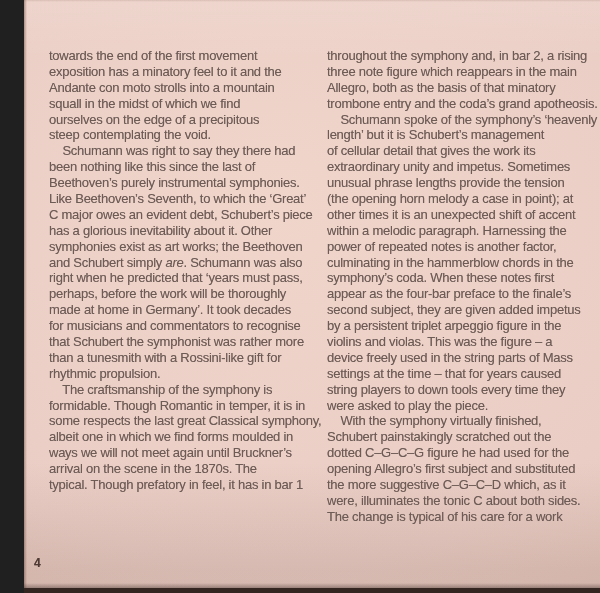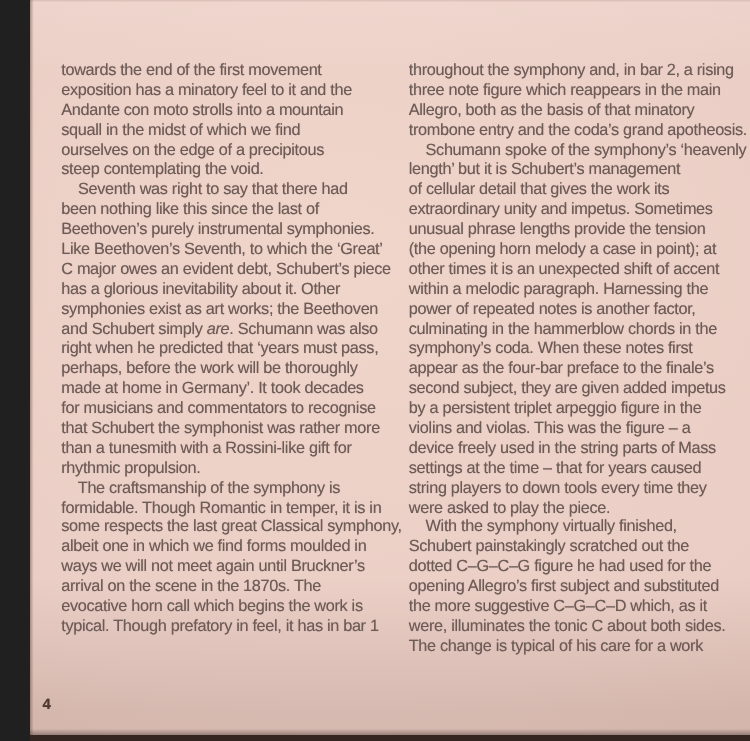--- a/index.html
+++ b/index.html
@@ -74,42 +74,41 @@
 
 <div class="page">
 
   <div class="column col-left">
       <div class="line">towards the end of the first movement</div>
       <div class="line">exposition has a minatory feel to it and the</div>
       <div class="line">Andante con moto strolls into a mountain</div>
       <div class="line">squall in the midst of which we find</div>
       <div class="line">ourselves on the edge of a precipitous</div>
       <div class="line">steep contemplating the void.</div>
-      <div class="line">    Seventh was right to say that there had</div>
+      <div class="line">    Schumann was right to say they there had</div>
       <div class="line">been nothing like this since the last of</div>
       <div class="line">Beethoven’s purely instrumental symphonies.</div>
       <div class="line">Like Beethoven’s Seventh, to which the ‘Great’</div>
       <div class="line">C major owes an evident debt, Schubert’s piece</div>
       <div class="line">has a glorious inevitability about it. Other</div>
       <div class="line">symphonies exist as art works; the Beethoven</div>
       <div class="line">and Schubert simply <i>are</i>. Schumann was also</div>
       <div class="line">right when he predicted that ‘years must pass,</div>
       <div class="line">perhaps, before the work will be thoroughly</div>
       <div class="line">made at home in Germany’. It took decades</div>
       <div class="line">for musicians and commentators to recognise</div>
       <div class="line">that Schubert the symphonist was rather more</div>
       <div class="line">than a tunesmith with a Rossini-like gift for</div>
       <div class="line">rhythmic propulsion.</div>
       <div class="line">    The craftsmanship of the symphony is</div>
       <div class="line">formidable. Though Romantic in temper, it is in</div>
       <div class="line">some respects the last great Classical symphony,</div>
       <div class="line">albeit one in which we find forms moulded in</div>
       <div class="line">ways we will not meet again until Bruckner’s</div>
       <div class="line">arrival on the scene in the 1870s. The</div>
-      <div class="line">evocative horn call which begins the work is</div>
       <div class="line">typical. Though prefatory in feel, it has in bar 1</div>
     </div>
 
   <div class="column col-right">
       <div class="line">throughout the symphony and, in bar 2, a rising</div>
       <div class="line">three note figure which reappears in the main</div>
       <div class="line">Allegro, both as the basis of that minatory</div>
       <div class="line">trombone entry and the coda’s grand apotheosis.</div>
       <div class="line">    Schumann spoke of the symphony’s ‘heavenly</div>
       <div class="line">length’ but it is Schubert’s management</div>

